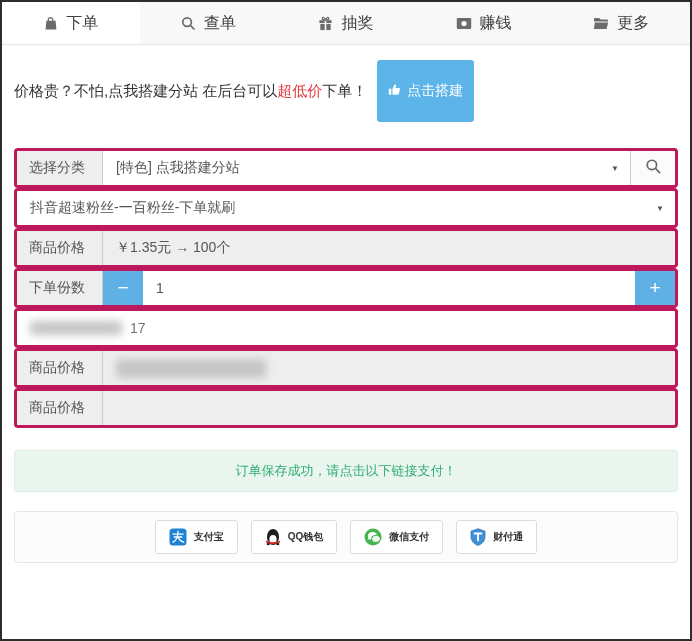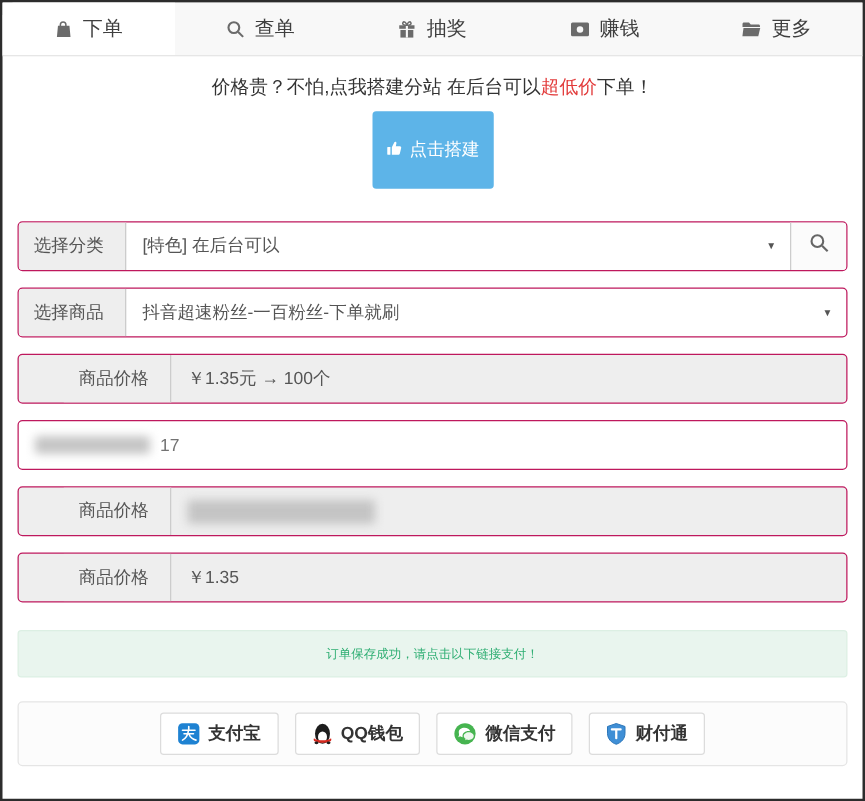--- a/index.html
+++ b/index.html
@@ -20,35 +20,35 @@
   .nav-tab {
     flex:1; display:flex; align-items:center; justify-content:center; gap:8px;
     font-size:16px; color:#3f3f3f; cursor:pointer; height:42px;
   }
   .nav-tab.active { background:#fff; }
   .nav-ic { display:flex; align-items:center; }
   .nav-ic svg { display:block; }
 
   
   .notice { margin:15px 12px 0; display:flex; align-items:center; gap:10px;
-            font-size:15px; color:#333;flex-direction:column; }
+            font-size:15px; color:#333; }
   .notice .hl { color:#e23b3b; }
   .build-btn {
     background:#5db4e8; color:#fff; border:none; border-radius:3px;
     padding:22px 11px; font-size:14px; display:inline-flex; align-items:center;
     gap:6px; cursor:pointer;
   }
 
   
   .form { margin:26px 12px 0; }
   .igroup {
-    display:flex; height:40px; margin-bottom:13px;
-    border:1px solid #be185d; border-radius:4px; overflow:hidden; background:#fff;
-  }
-  .igroup.readonly { background:#eee;padding-left:36px; }
+    display:flex; height:40px; 
+    border:3px solid #be185d; border-radius:4px; overflow:hidden; background:#fff;
+  }
+  .igroup.readonly { background:#eee; }
   .addon {
     background:#eee; border-right:1px solid #ccc; padding:0 12px;
     display:flex; align-items:center; font-size:14px; color:#555;
     white-space:nowrap; min-width:86px;
   }
   .ival {
     flex:1; display:flex; align-items:center; padding:0 13px;
     font-size:14px; color:#555; position:relative; background:transparent;
   }
   .ival.select { cursor:pointer; }
@@ -68,33 +68,33 @@
     color:#555; background:#fff; min-width:0;
   }
   .smudge { background:#c4c4c4; filter:blur(4px); border-radius:2px; }
   .smudge.id-smudge { width:92px; height:14px; margin-right:8px; }
   .smudge.order-smudge { width:150px; height:19px; }
   .id-suffix { color:#737373; }
 
   
   .alert {
     margin:22px 12px 0; background:#e9f5ee; border:1px solid #dcefe3;
-    color:#2fae73; text-align:center; padding:11px 10px; font-size:10px;
+    color:#2fae73; text-align:center; padding:11px 10px; font-size:13px;
     border-radius:3px;
   }
 
   
   .pay-panel {
     margin:19px 12px 0; height:52px; background:#fcfcfc;
     border:1px solid #e5e5e5; border-radius:4px;
     display:flex; align-items:center; justify-content:center; gap:13px;
   }
   .pay-btn {
     background:#fff; border:1px solid #dcdcdc; border-radius:3px;
-    padding:7px 13px; font-size:14px; font-weight:bold; color:#333;
+    padding:7px 13px; font-size:10px; font-weight:bold; color:#333;
     display:inline-flex; align-items:center; gap:7px; cursor:pointer;
   }
   .pay-btn svg { display:block; }
 </style>
 </head>
 <body>
 
 <div class="page">
   <div class="patch-top"></div>
   <div class="patch-left"></div>
@@ -158,64 +158,72 @@
       </span>
       <span>点击搭建</span>
     </button>
   </div>
 
   <div class="form">
 
     <div class="igroup">
       <span class="addon">选择分类</span>
       <div class="ival select">
-        <span>[特色] 在后台可以</span>
+        <span>[特色] 点我搭建分站</span>
         <span class="caret">▼</span>
       </div>
       <div class="search-btn">
         <span>
           <svg width="17" height="17" viewBox="0 0 16 16">
               <circle cx="6.5" cy="6.5" r="4.4" fill="none" stroke="#666" stroke-width="1.6"></circle>
               <line x1="10" y1="10" x2="14.2" y2="14.2" stroke="#666" stroke-width="1.6"></line>
             </svg>
         </span>
       </div>
     </div>
 
     <div class="igroup">
-      <span class="addon">选择商品</span>
       <div class="ival select">
         <span>抖音超速粉丝-一百粉丝-下单就刷</span>
         <span class="caret">▼</span>
       </div>
     </div>
 
     <div class="igroup readonly">
       <span class="addon">商品价格</span>
       <div class="ival">￥1.35元 → 100个</div>
     </div>
 
+    <div class="igroup">
+      <span class="addon">下单份数</span>
+      <button class="qty-btn">
+          <span>−</span>
+        </button>
+      <input class="qty-input" value="1" style="">
+      <button class="qty-btn">
+          <span>+</span>
+        </button>
+    </div>
 
     <div class="igroup">
       <div class="ival">
         <span class="smudge id-smudge"></span>
         <span class="id-suffix">17</span>
       </div>
     </div>
 
     <div class="igroup readonly">
       <span class="addon">商品价格</span>
       <div class="ival">
         <span class="smudge order-smudge"></span>
       </div>
     </div>
 
     <div class="igroup readonly">
       <span class="addon">商品价格</span>
-      <div class="ival">￥1.35</div>
     </div>
   </div>
 
   <div class="alert">订单保存成功，请点击以下链接支付！</div>
 
   <div class="pay-panel">
     <button class="pay-btn">
       <span>
         <svg width="18" height="18" viewBox="0 0 18 18">
             <rect x="0.5" y="0.5" width="17" height="17" rx="3.5" fill="#1e82d2"></rect>

